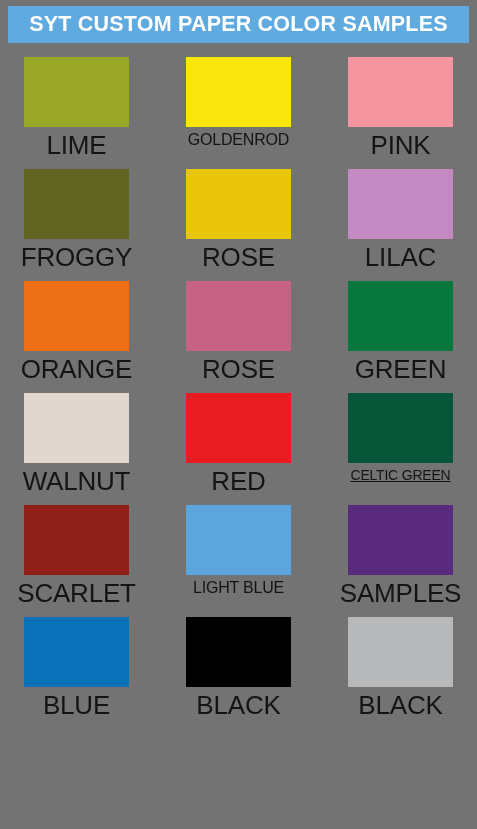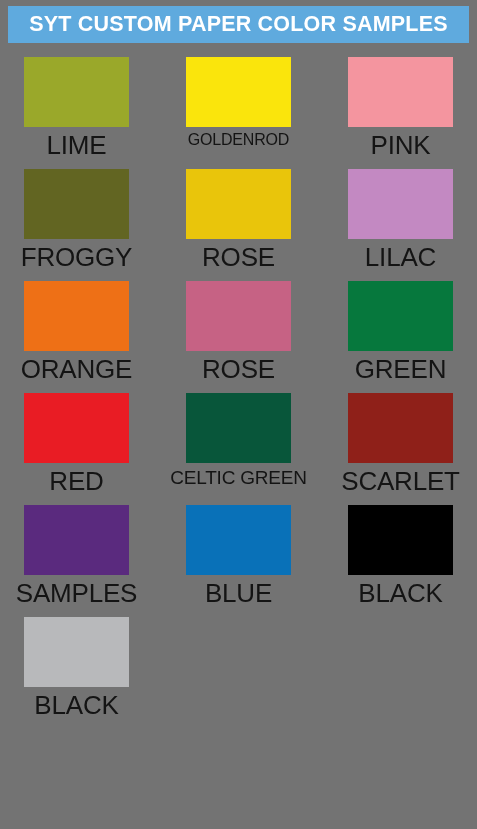--- a/index.html
+++ b/index.html
@@ -70,21 +70,21 @@
     margin-top: 5px;
     color: #141414;
     font-size: 26px;
     line-height: 1.05;
     text-align: center;
     white-space: nowrap;
     font-family: "Liberation Sans", sans-serif;
     letter-spacing: -0.2px;
   }
   .chip-label.sz-med { font-size: 16px; }
-  .chip-label.sz-small { font-size: 19px; }
+  .chip-label.sz-small { font-size: 14px; text-decoration: underline; }
 </style>
 </head>
 <body>
 
 <div class="sheet">
 
   <div class="header-wrap">
     <div class="header-banner">
       <div class="header-title">SYT CUSTOM PAPER COLOR SAMPLES</div>
     </div>
@@ -121,30 +121,38 @@
       </div>
       <div class="cell">
         <div class="chip" style="background-color: rgb(198, 98, 132);"></div>
         <div class="chip-label">ROSE</div>
       </div>
       <div class="cell">
         <div class="chip" style="background-color: rgb(6, 120, 61);"></div>
         <div class="chip-label">GREEN</div>
       </div>
       <div class="cell">
+        <div class="chip" style="background-color: rgb(226, 215, 206);"></div>
+        <div class="chip-label">WALNUT</div>
+      </div>
+      <div class="cell">
         <div class="chip" style="background-color: rgb(233, 28, 36);"></div>
         <div class="chip-label">RED</div>
       </div>
       <div class="cell">
         <div class="chip" style="background-color: rgb(8, 86, 58);"></div>
         <div class="chip-label sz-small">CELTIC GREEN</div>
       </div>
       <div class="cell">
         <div class="chip" style="background-color: rgb(143, 32, 25);"></div>
         <div class="chip-label">SCARLET</div>
+      </div>
+      <div class="cell">
+        <div class="chip" style="background-color: rgb(91, 167, 221);"></div>
+        <div class="chip-label sz-med">LIGHT BLUE</div>
       </div>
       <div class="cell">
         <div class="chip" style="background-color: rgb(90, 42, 126);"></div>
         <div class="chip-label">SAMPLES</div>
       </div>
       <div class="cell">
         <div class="chip" style="background-color: rgb(9, 113, 184);"></div>
         <div class="chip-label">BLUE</div>
       </div>
       <div class="cell">

